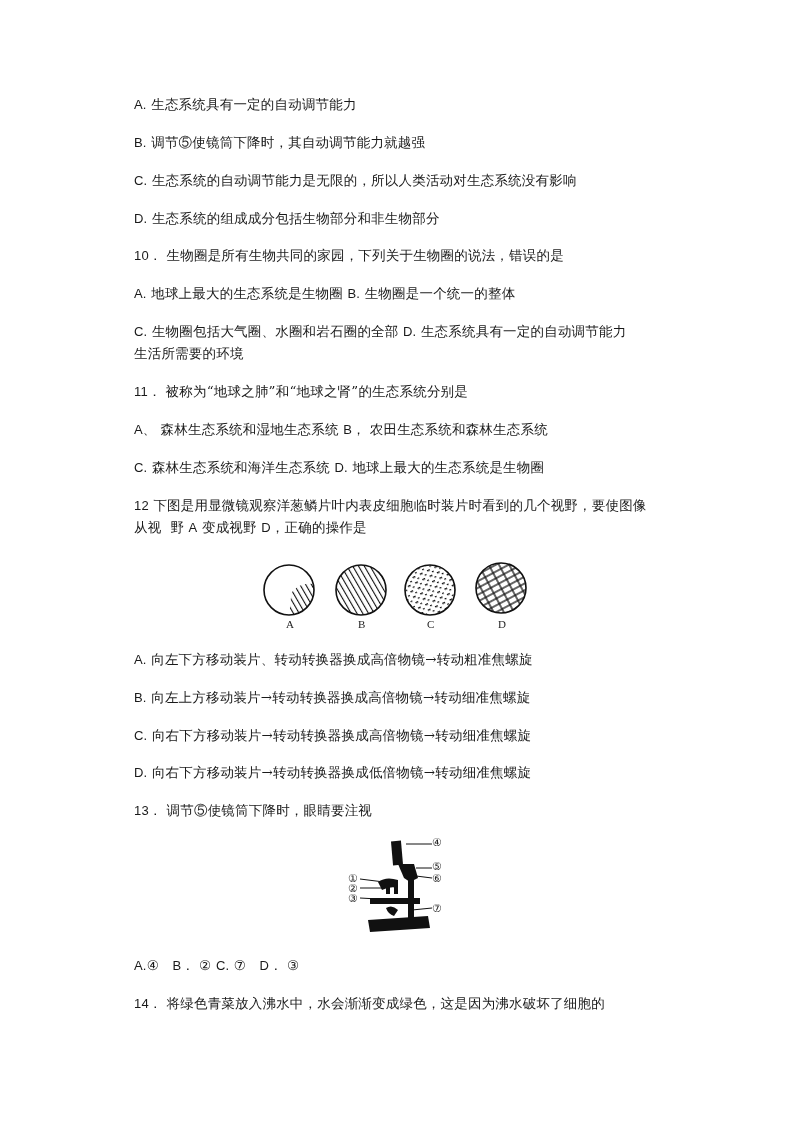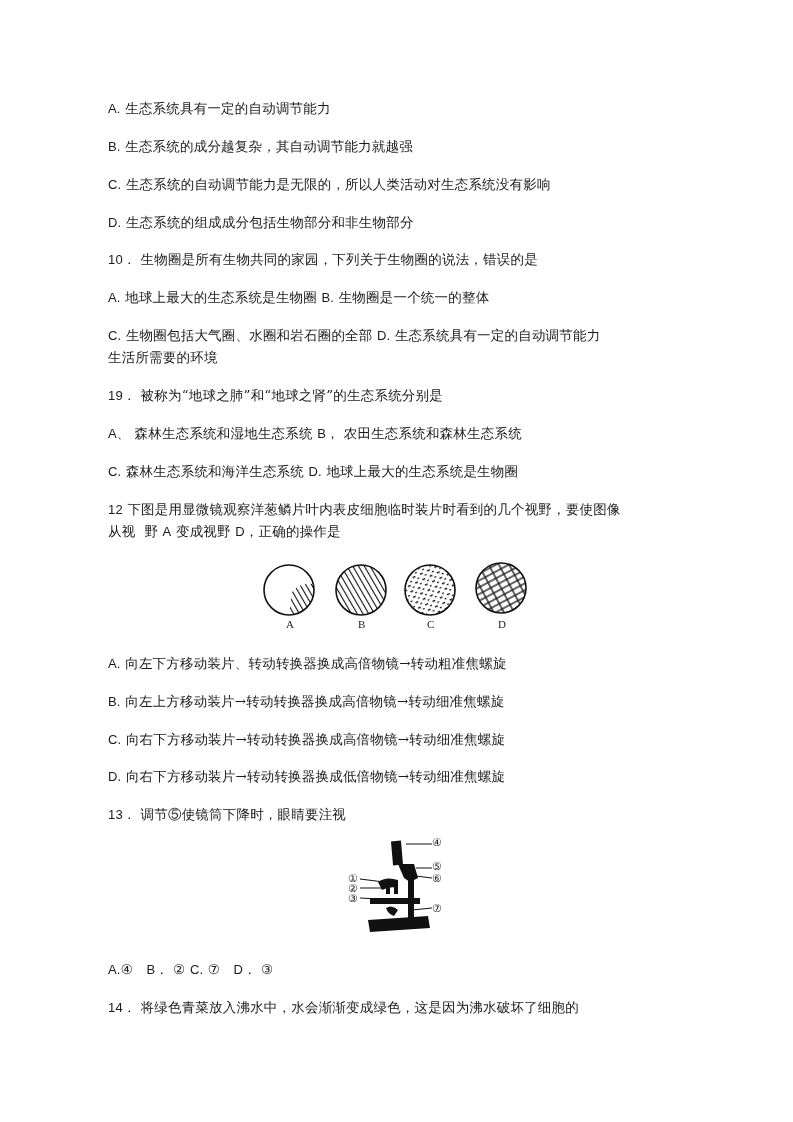--- a/index.html
+++ b/index.html
@@ -1,32 +1,32 @@
 <!DOCTYPE html>
 <html><head>
 <meta charset="utf-8">
 <style>
   html, body { margin: 0; padding: 0; background: #ffffff; }
   body { width: 793px; height: 1122px; position: relative; overflow: hidden;
          font-family: "DejaVu Serif", "Liberation Serif", serif; color: #1a1a1a; }
-  .line { position: absolute; left: 108px; font-size: 13.5px; line-height: 24px; white-space: nowrap; letter-spacing: 0.2px; }
+  .line { position: absolute; left: 134px; font-size: 13.5px; line-height: 16px; white-space: nowrap; letter-spacing: 0.2px; }
   .label { font-family: "Liberation Sans", "DejaVu Sans", sans-serif; font-size: 13px; }
   .fig { position: absolute; }
   .circ-label { position: absolute; font-family: "Liberation Serif", serif; font-size: 11px; color: #222; }
 </style>
 </head>
 <body>
 
 <div class="line" style="top:96px;">
   <span class="label">A.</span>
   <span>生态系统具有一定的自动调节能力</span>
 </div>
 <div class="line" style="top:134px;">
   <span class="label">B.</span>
-  <span>生态系统的成分越复杂，其自动调节能力就越强</span>
+  <span>调节⑤使镜筒下降时，其自动调节能力就越强</span>
 </div>
 <div class="line" style="top:172px;">
   <span class="label">C.</span>
   <span>生态系统的自动调节能力是无限的，所以人类活动对生态系统没有影响</span>
 </div>
 <div class="line" style="top:210px;">
   <span class="label">D.</span>
   <span>生态系统的组成成分包括生物部分和非生物部分</span>
 </div>
 
@@ -44,21 +44,21 @@
   <span class="label">C.</span>
   <span>生物圈包括大气圈、水圈和岩石圈的全部 </span>
   <span class="label">D.</span>
   <span>生态系统具有一定的自动调节能力</span>
 </div>
 <div class="line" style="top:345px;">
   <span>生活所需要的环境</span>
 </div>
 
 <div class="line" style="top:383px;">
-  <span class="label">19．</span>
+  <span class="label">11．</span>
   <span>被称为“地球之肺”和“地球之肾”的生态系统分别是</span>
 </div>
 <div class="line" style="top:421px;">
   <span class="label">A、</span>
   <span>森林生态系统和湿地生态系统 </span>
   <span class="label">B，</span>
   <span>农田生态系统和森林生态系统</span>
 </div>
 <div class="line" style="top:459px;">
   <span class="label">C.</span>

